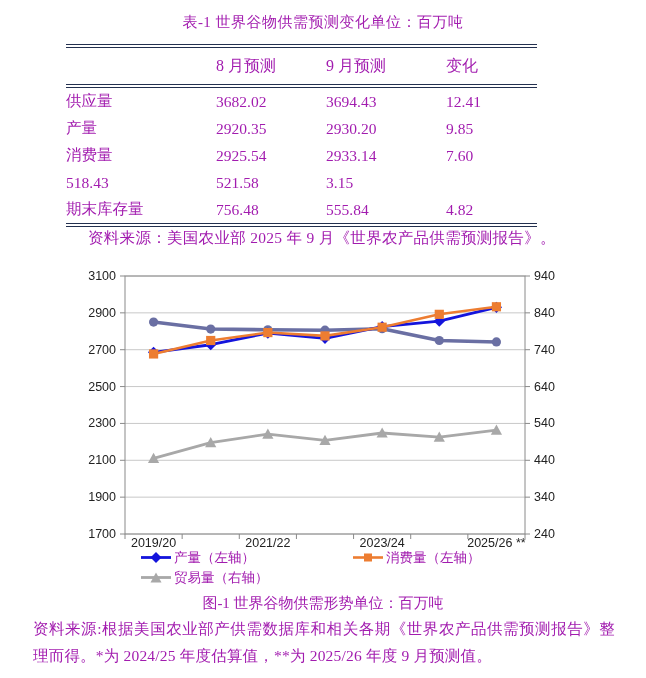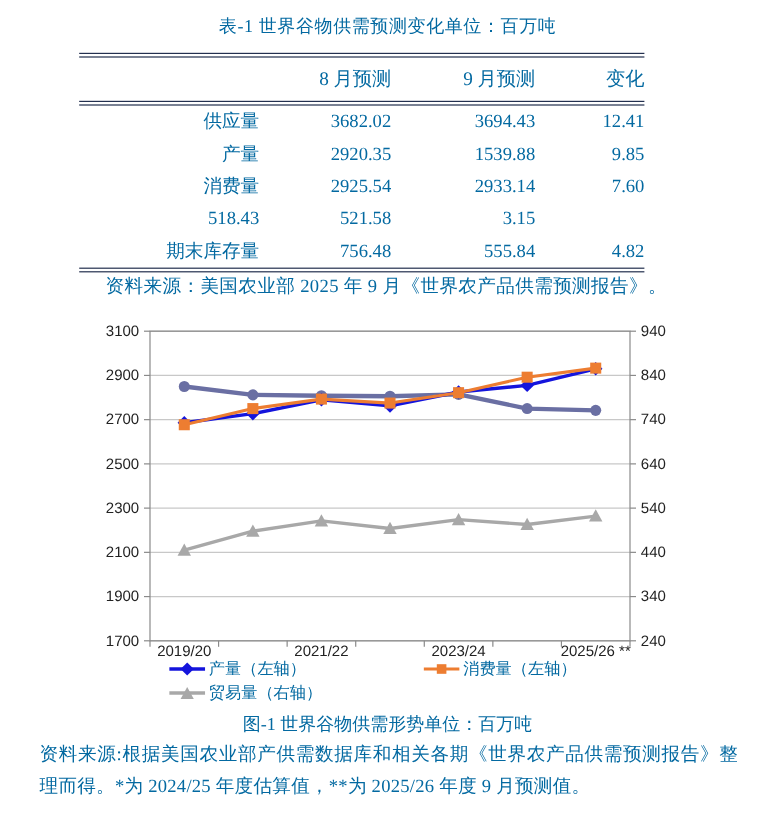--- a/index.html
+++ b/index.html
@@ -1,35 +1,35 @@
 <!DOCTYPE html>
 <html><head>
 <meta charset="utf-8">
 <style>
   html,body { margin:0; padding:0; background:#fff; }
   .page {
     position:relative; width:646px; height:678px; background:#ffffff;
-    font-family:"Liberation Serif","DejaVu Serif",serif; color:#0369a1;
+    font-family:"Liberation Serif","DejaVu Serif",serif; color:#a21caf;
     overflow:hidden;
   }
   .table-title {
     position:absolute; top:13px; left:0; width:100%;
     text-align:center; font-size:15px; letter-spacing:.5px;
   }
   .grain-table {
     position:absolute; left:66px; top:44px; width:471px;
     border-top:4px double #23304f; border-bottom:4px double #23304f;
     font-size:15.5px;
   }
   .t-header, .t-row {
     display:grid; grid-template-columns:150px 110px 120px 91px;
     align-items:center;
   }
   .t-header { height:36px; border-bottom:4px double #23304f; font-size:16px; }
-  .t-header > div, .t-row > div { text-align:right; }
+  .t-header > div, .t-row > div { text-align:left; }
   .t-row { height:27px; }
   .table-source {
     position:absolute; left:88px; top:228px; font-size:15.5px; letter-spacing:.3px;
   }
   .chart-wrap { position:absolute; left:75px; top:255px; width:500px; height:300px; }
   .chart-wrap svg { display:block; }
   .chart-svg text {
     font-family:"Liberation Sans","DejaVu Sans",sans-serif;
     font-size:12.5px; fill:#222;
   }
@@ -61,21 +61,21 @@
     </div>
     <div class="t-row">
       <div>供应量</div>
       <div>3682.02</div>
       <div>3694.43</div>
       <div>12.41</div>
     </div>
     <div class="t-row">
       <div>产量</div>
       <div>2920.35</div>
-      <div>1539.88</div>
+      <div>2930.20</div>
       <div>9.85</div>
     </div>
     <div class="t-row">
       <div>消费量</div>
       <div>2925.54</div>
       <div>2933.14</div>
       <div>7.60</div>
     </div>
     <div class="t-row">
       <div>518.43</div>

